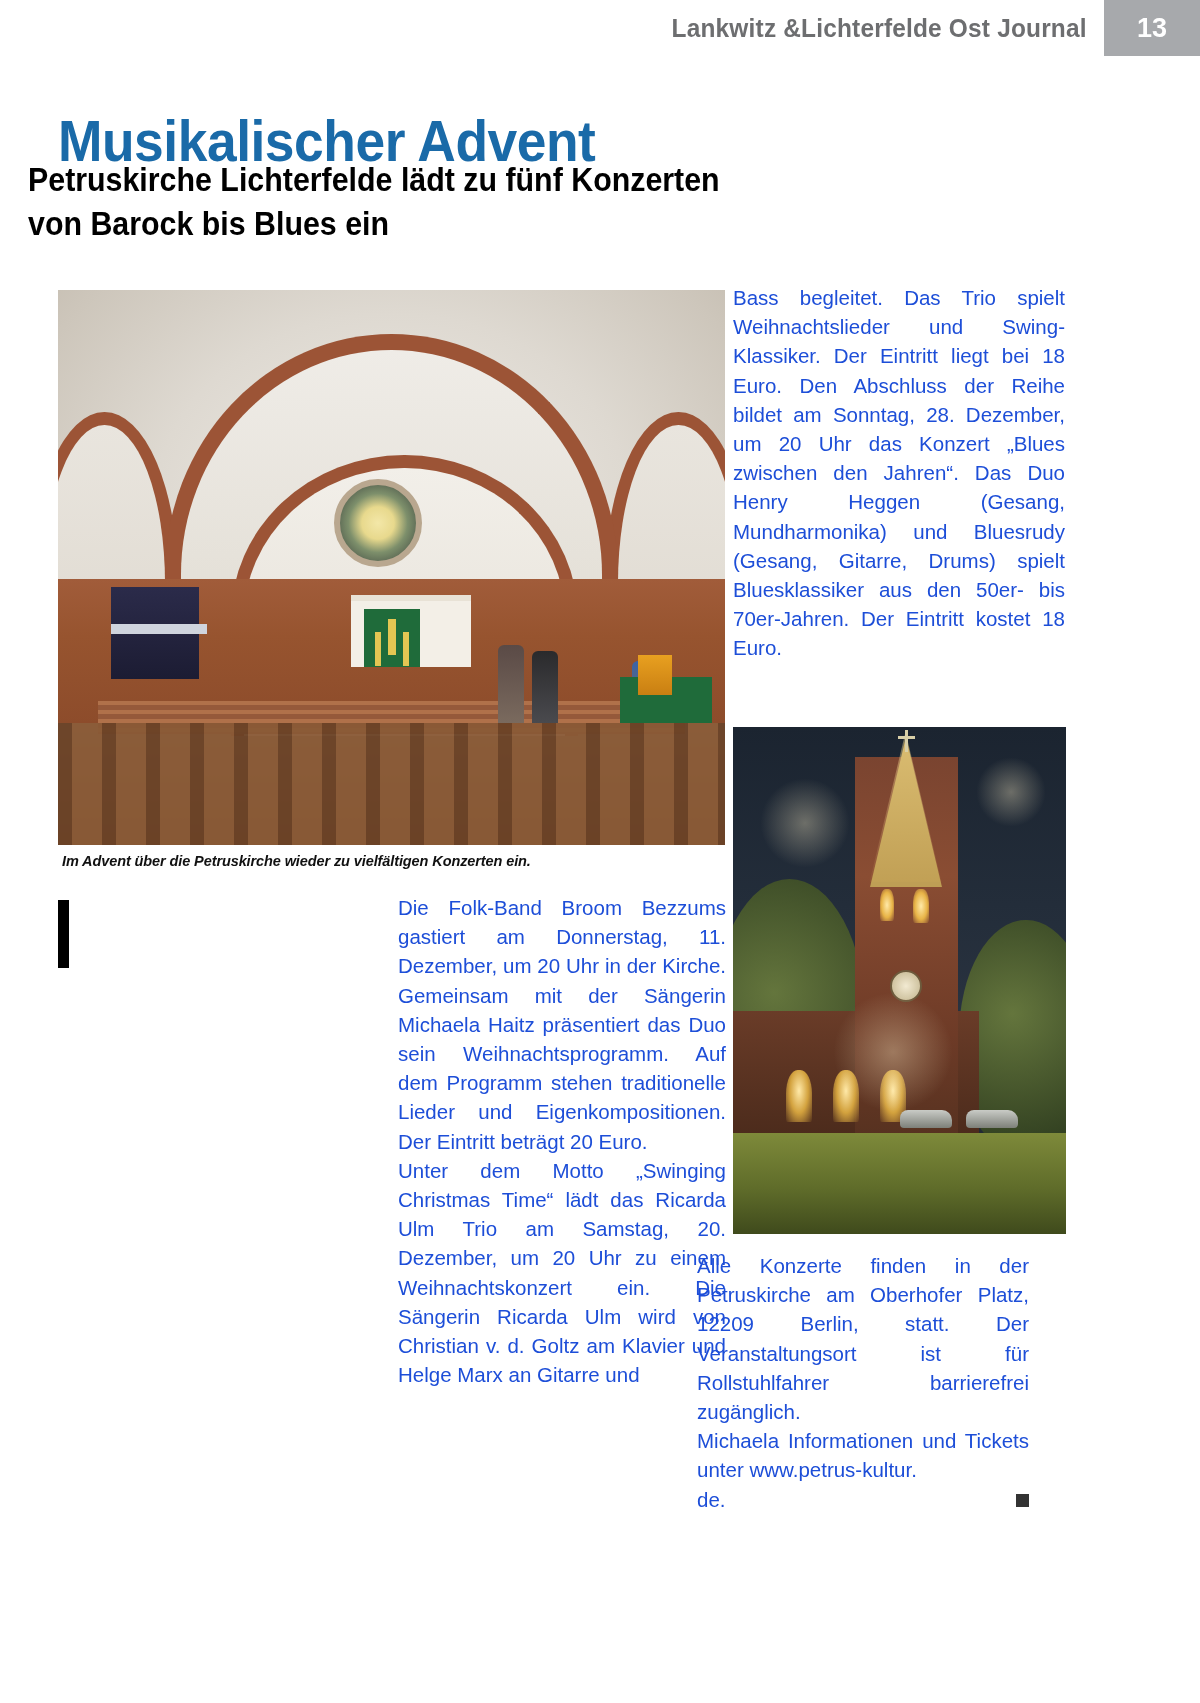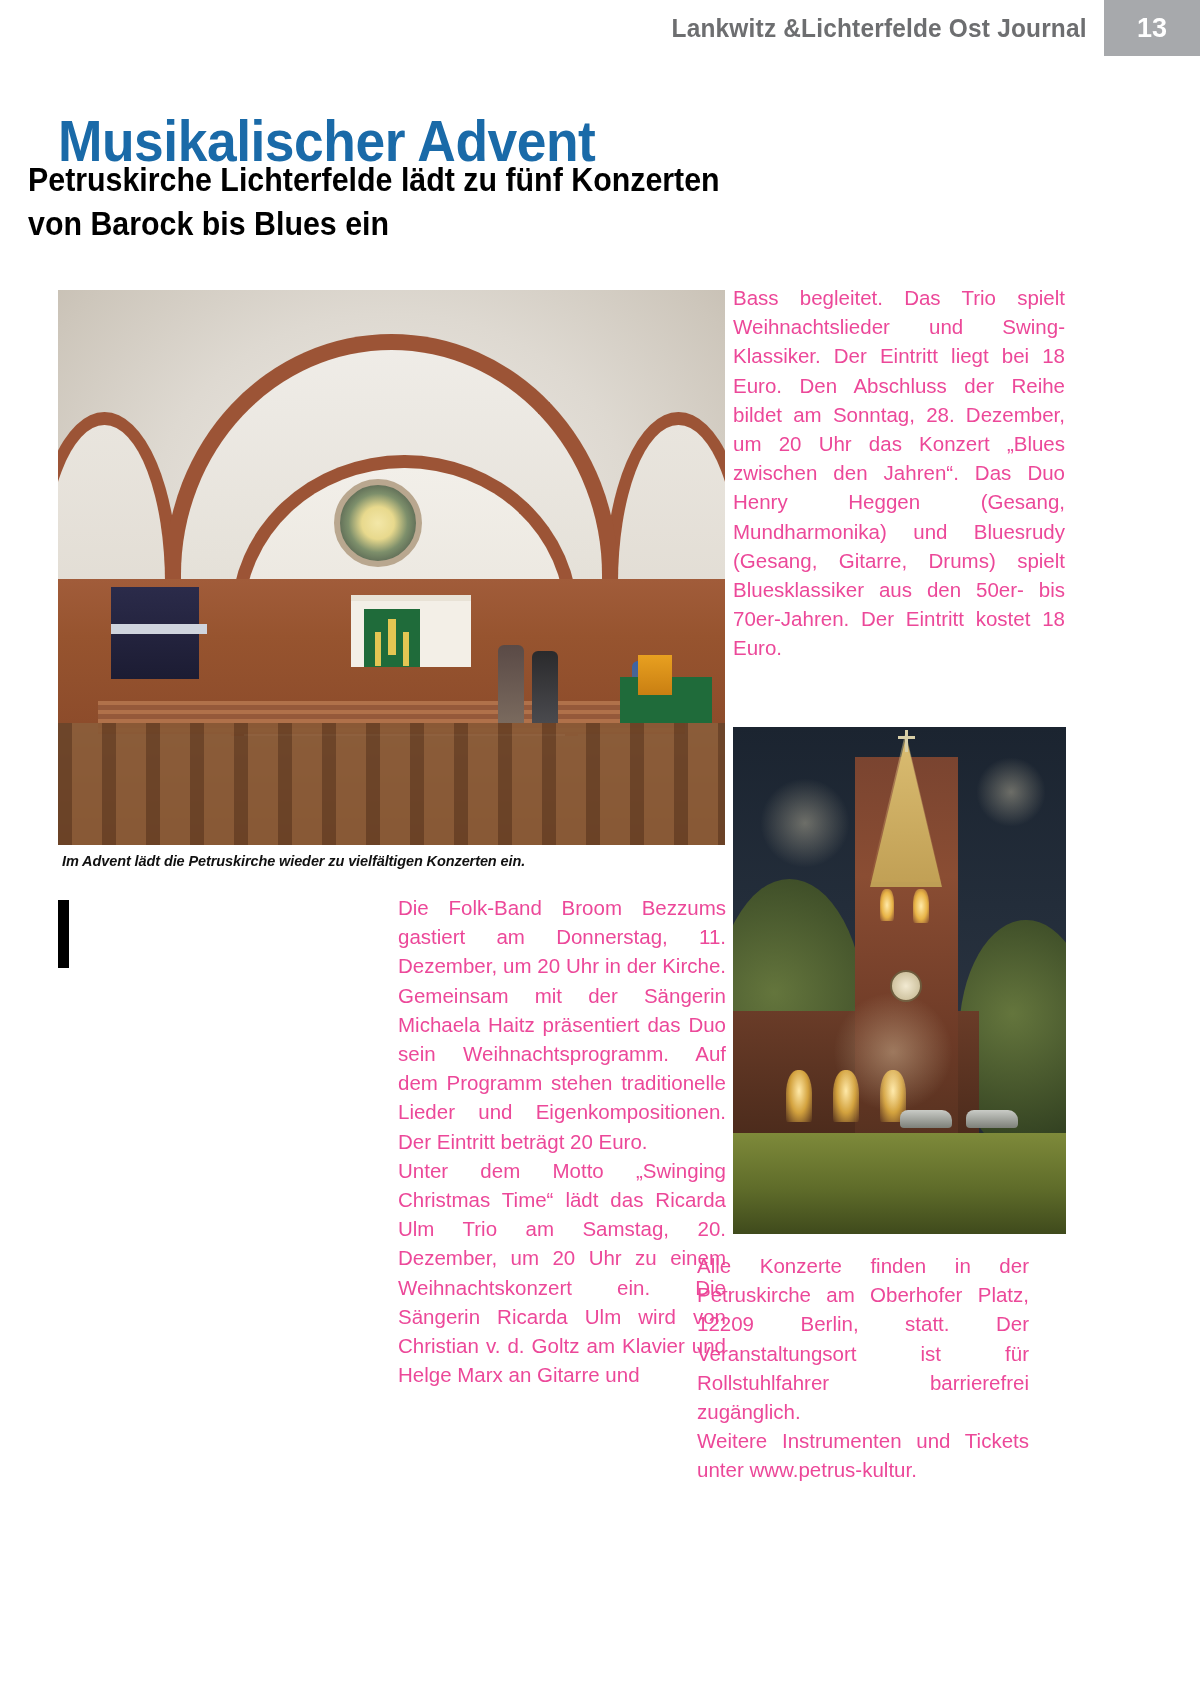--- a/index.html
+++ b/index.html
@@ -278,21 +278,21 @@
   }
 
   
   .col {
     position: absolute;
     font-size: 20.5px;
     line-height: 29.2px;
     text-align: justify;
     text-justify: inter-word;
     hyphens: manual;
-    color: #ec4899;
+    color: #1d4ed8;
   }
   .col p { margin: 0; }
 
   .col-topright {
     left: 733px;
     top: 283px;
     width: 332px;
   }
   .col-1 { left: 58px;  top: 893px; width: 330px; }
   .col-2 { left: 398px; top: 893px; width: 328px; }
@@ -347,21 +347,21 @@
   <div class="pulpit-top"></div>
   <div class="steps"></div>
   <div class="figure fig1"></div>
   <div class="figure fig2"></div>
   <div class="figure fig3"></div>
   <div class="greentable"></div>
   <div class="orangebag"></div>
   <div class="pews"></div>
 </div>
 
-<div class="caption">Im Advent lädt die Petruskirche wieder zu vielfältigen Konzerten ein.</div>
+<div class="caption">Im Advent über die Petruskirche wieder zu vielfältigen Konzerten ein.</div>
 
 <div class="tower-photo">
   <div class="night-sky"></div>
   <div class="tree" style="left:-6%;bottom:14%;width:46%;height:56%;"></div>
   <div class="tree" style="right:-8%;bottom:16%;width:40%;height:46%;"></div>
   <div class="nave-roof"></div>
   <div class="tower-body"></div>
   <div class="spire"></div>
   <div class="spire-glow"></div>
   <div class="cross-top"></div>
@@ -388,14 +388,18 @@
   <span class="dropcap-bar"></span>
 </div>
 
 <div class="col col-2">
   <p>Die Folk-Band Broom Bezzums gastiert am Donnerstag, 11. Dezember, um 20 Uhr in der Kirche. Gemeinsam mit der Sängerin Michaela Haitz präsentiert das Duo sein Weihnachtsprogramm. Auf dem Programm stehen traditionelle Lieder und Eigenkompositionen. Der Eintritt beträgt 20 Euro.</p>
   <p>Unter dem Motto „Swinging Christmas Time“ lädt das Ricarda Ulm Trio am Samstag, 20. Dezember, um 20 Uhr zu einem Weihnachtskonzert ein. Die Sängerin Ricarda Ulm wird von Christian v. d. Goltz am Klavier und Helge Marx an Gitarre und</p>
 </div>
 
 <div class="col col-3">
   <p>Alle Konzerte finden in der Petruskirche am Oberhofer Platz, 12209 Berlin, statt. Der Veranstaltungsort ist für Rollstuhlfahrer barrierefrei zugänglich.</p>
-  <p>Weitere Instrumenten und Tickets unter www.petrus-kultur.</p>
+  <p>Michaela Informationen und Tickets unter www.petrus-kultur.</p>
+  <div class="lastline">
+    <span>de.</span>
+    <span class="endmark"></span>
+  </div>
 </div>
 
 </body></html>

